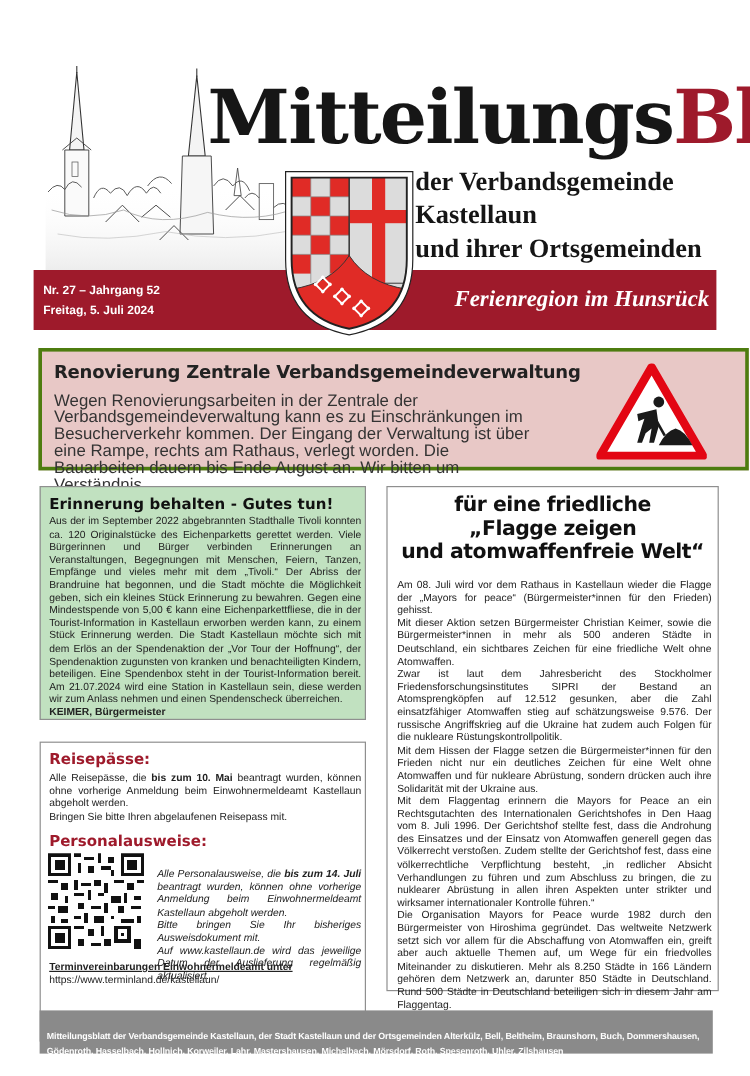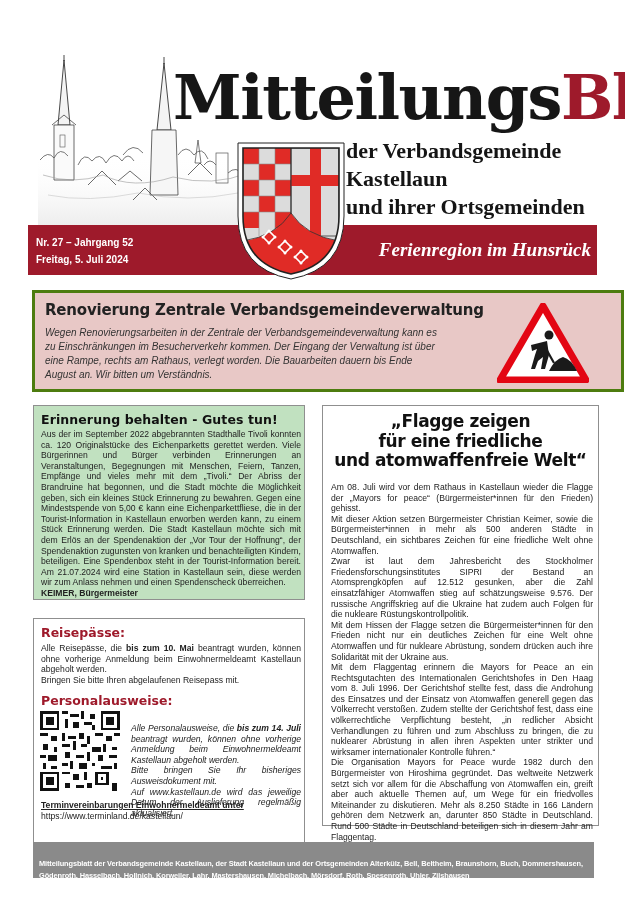--- a/index.html
+++ b/index.html
@@ -14,21 +14,21 @@
   .title .t2 { color: #9e1a2b; }
   .subtitle { position: absolute; left: 318px; top: 82px; font-family: "Liberation Serif", serif; font-weight: bold; font-size: 22px; line-height: 28px; color: #151515; white-space: nowrap; }
   .redbar { position: absolute; left: 0; top: 170px; width: 569px; height: 50px; background: #9e1a2b; }
   .issue { position: absolute; left: 8px; top: 9px; color: #fff; font-family: "Liberation Sans", sans-serif; font-weight: bold; font-size: 10px; line-height: 17px; }
   .region { position: absolute; right: 6px; top: 14px; color: #fff; font-family: "Liberation Serif", serif; font-style: italic; font-weight: bold; font-size: 19px; }
   .crest { position: absolute; left: 208px; top: 86px; width: 110px; height: 140px; }
 
   
   .notice { position: absolute; left: 32px; top: 290px; width: 592px; height: 102px; background: #e8c8c6; border: 3px solid #4d7c0f; }
   .notice h2 { position: absolute; left: 10px; top: 8px; font-family: "DejaVu Sans", sans-serif; font-weight: bold; font-size: 15px; color: #222; letter-spacing: -0.2px; }
-  .notice p { position: absolute; left: 10px; top: 33px; width: 400px; font-family: "Liberation Sans", sans-serif; font-size: 10px; line-height: 14px; color: #333; font-style: italic; }
+  .notice p { position: absolute; left: 10px; top: 33px; width: 400px; font-family: "Liberation Sans", sans-serif; font-size: 14px; line-height: 14px; color: #333; }
   .warn { position: absolute; left: 462px; top: 10px; width: 92px; height: 80px; }
 
   
   .green { position: absolute; left: 33px; top: 405px; width: 272px; height: 195px; background: #c1e1c0; border: 1px solid #8f8f8f; }
   .green h3 { position: absolute; left: 7px; top: 6px; font-family: "DejaVu Sans", sans-serif; font-weight: bold; font-size: 12.5px; color: #111; letter-spacing: 0.1px; white-space: nowrap; }
   .green .body { position: absolute; left: 7px; top: 23px; width: 260px; font-size: 8.6px; line-height: 10.6px; text-align: justify; color: #222; }
   .green .sig { font-weight: bold; display: block; }
 
   
   .pass { position: absolute; left: 33px; top: 618px; width: 272px; height: 250px; background: #fff; border: 1px solid #8f8f8f; }
@@ -264,22 +264,22 @@
   </div>
 
   <div class="tv">
     <b>Terminvereinbarungen Einwohnermeldeamt unter</b><br>
     <span>https://www.terminland.de/kastellaun/</span>
   </div>
 </article>
 
 <article class="flag">
   <h2>
+    <div>für eine friedliche</div>
     <div>„Flagge zeigen</div>
-    <div>für eine friedliche</div>
     <div>und atomwaffenfreie Welt“</div>
   </h2>
   <div class="body">
     <p>Am 08. Juli wird vor dem Rathaus in Kastellaun wieder die Flagge der „Mayors for peace“ (Bürgermeister*innen für den Frieden) gehisst.</p>
     <p>Mit dieser Aktion setzen Bürgermeister Christian Keimer, sowie die Bürgermeister*innen in mehr als 500 anderen Städte in Deutschland, ein sichtbares Zeichen für eine friedliche Welt ohne Atomwaffen.</p>
     <p>Zwar ist laut dem Jahresbericht des Stockholmer Friedensforschungsinstitutes SIPRI der Bestand an Atomsprengköpfen auf 12.512 gesunken, aber die Zahl einsatzfähiger Atomwaffen stieg auf schätzungsweise 9.576. Der russische Angriffskrieg auf die Ukraine hat zudem auch Folgen für die nukleare Rüstungskontrollpolitik.</p>
     <p>Mit dem Hissen der Flagge setzen die Bürgermeister*innen für den Frieden nicht nur ein deutliches Zeichen für eine Welt ohne Atomwaffen und für nukleare Abrüstung, sondern drücken auch ihre Solidarität mit der Ukraine aus.</p>
     <p>Mit dem Flaggentag erinnern die Mayors for Peace an ein Rechtsgutachten des Internationalen Gerichtshofes in Den Haag vom 8. Juli 1996. Der Gerichtshof stellte fest, dass die Androhung des Einsatzes und der Einsatz von Atomwaffen generell gegen das Völkerrecht verstoßen. Zudem stellte der Gerichtshof fest, dass eine völkerrechtliche Verpflichtung besteht, „in redlicher Absicht Verhandlungen zu führen und zum Abschluss zu bringen, die zu nuklearer Abrüstung in allen ihren Aspekten unter strikter und wirksamer internationaler Kontrolle führen.“</p>
     <p>Die Organisation Mayors for Peace wurde 1982 durch den Bürgermeister von Hiroshima gegründet. Das weltweite Netzwerk setzt sich vor allem für die Abschaffung von Atomwaffen ein, greift aber auch aktuelle Themen auf, um Wege für ein friedvolles Miteinander zu diskutieren. Mehr als 8.250 Städte in 166 Ländern gehören dem Netzwerk an, darunter 850 Städte in Deutschland. Rund 500 Städte in Deutschland beteiligen sich in diesem Jahr am Flaggentag.</p>
   </div>

